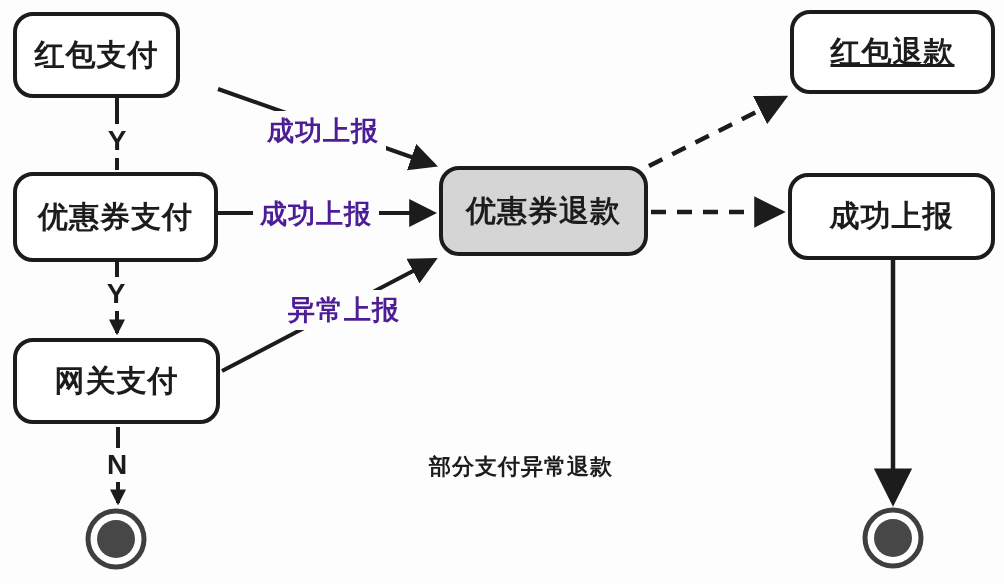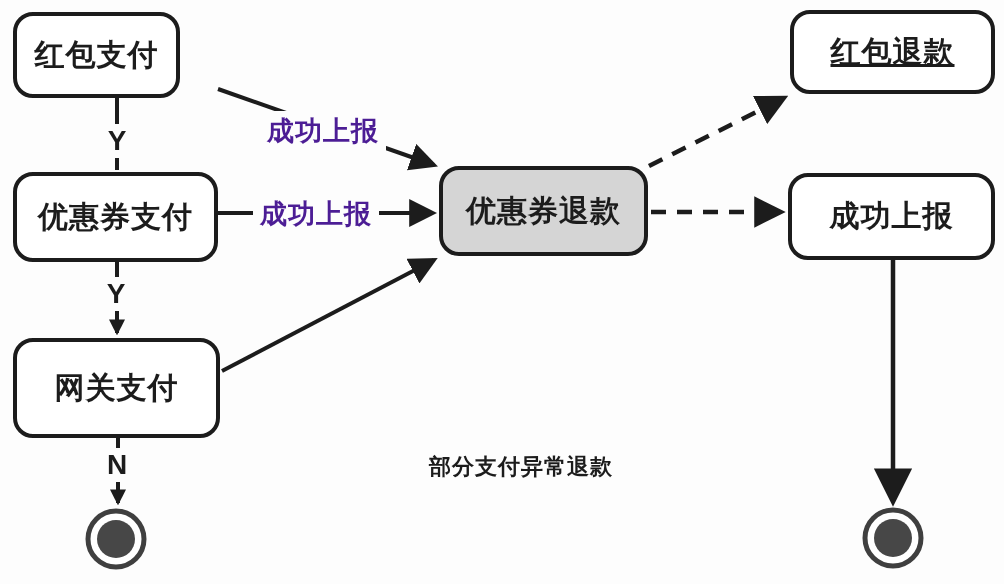--- a/index.html
+++ b/index.html
@@ -111,32 +111,33 @@
     <g>
       <circle cx="893" cy="538" r="28" fill="#ffffff" stroke="#3f3f3f" stroke-width="5"></circle>
       <circle cx="893" cy="538" r="19" fill="#474747"></circle>
     </g>
   </svg>
 
   <div class="node" style="left:13px; top:12px; width:167px; height:86px;">红包支付</div>
 
   <div class="node" style="left:13px; top:172px; width:205px; height:90px;">优惠券支付</div>
 
-  <div class="node" style="left:13px; top:338px; width:207px; height:100px;">网关支付</div>
+  <div class="node" style="left:13px; top:338px; width:207px; height:86px;">网关支付</div>
 
   <div class="node component" style="left:439px; top:166px; width:209px; height:90px;">优惠券退款</div>
 
   <div class="node" style="left:790px; top:10px; width:205px; height:84px;text-decoration:underline;">红包退款</div>
 
   <div class="node" style="left:788px; top:173px; width:207px; height:87px;">成功上报</div>
 
   <div class="edge-label" style="left:323px; top:131px;">成功上报</div>
 
   <div class="edge-label" style="left:316px; top:214px;">成功上报</div>
 
+  <div class="edge-label" style="left:344px; top:310px;">异常上报</div>
 
   <div class="branch-label" style="left:117px; top:141px;">Y</div>
 
   <div class="branch-label" style="left:116px; top:294px;">Y</div>
 
   <div class="branch-label" style="left:117px; top:465px;">N</div>
 
   <div class="caption" style="left:521px; top:467px;">部分支付异常退款</div>
 
 </div>

